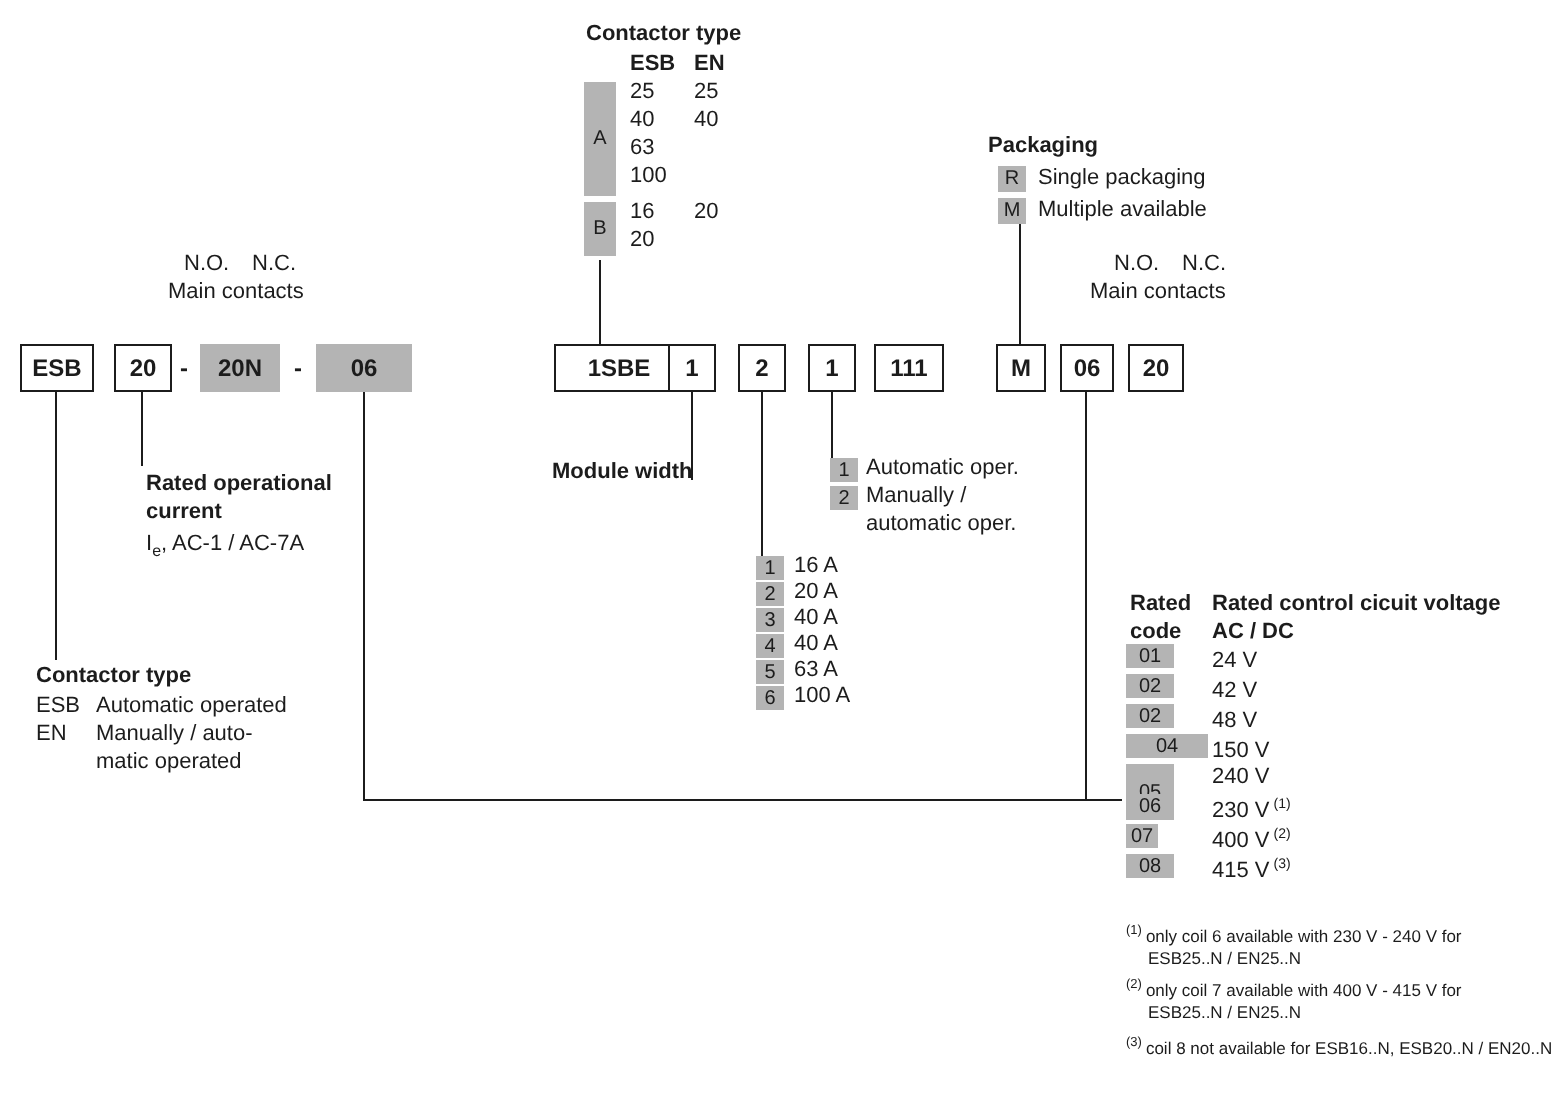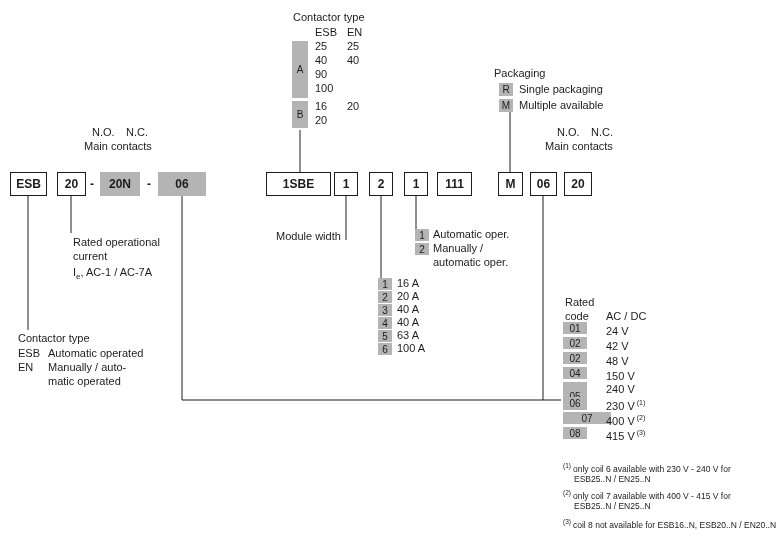--- a/index.html
+++ b/index.html
@@ -1,20 +1,20 @@
 <!DOCTYPE html>
 <html><head>
 <meta charset="utf-8">
 <style>
   html,body{margin:0;padding:0;background:#ffffff}
   .canvas{position:relative;width:784px;height:549px;background:#ffffff;
     font-family:"Liberation Sans","DejaVu Sans",sans-serif;color:#1c1c1c;
     font-size:11px;line-height:13px;overflow:hidden}
   .abs{position:absolute;white-space:nowrap}
-  .b{font-weight:normal}
+  .b{font-weight:bold}
   svg.lines{position:absolute;left:0;top:0;pointer-events:none}
   svg.lines path{stroke:#1c1c1c;stroke-width:1;fill:none}
   .code-box{position:absolute;top:172px;height:24px;display:flex;align-items:center;
     justify-content:center;font-weight:bold;font-size:12px;background:#ffffff;
     border:1.5px solid #1c1c1c;box-sizing:border-box}
   .code-box.gray{background:#b4b4b4;border:1.5px solid #b4b4b4}
   .dash{position:absolute;top:172px;height:24px;display:flex;align-items:center;
     font-weight:bold;font-size:12px}
   .key{position:absolute;background:#b4b4b4;display:flex;align-items:center;
     justify-content:center;font-size:10px;color:#1c1c1c;box-sizing:border-box}
@@ -43,21 +43,21 @@
   <div class="abs" style="left:126px;top:126px">N.C.</div>
   <div class="abs" style="left:84px;top:140px">Main contacts</div>
 
   <div class="code-box" style="left:10px;width:37px">ESB</div>
   <div class="code-box" style="left:57px;width:29px">20</div>
   <div class="dash" style="left:90px">-</div>
   <div class="code-box gray" style="left:100px;width:40px">20N</div>
   <div class="dash" style="left:147px">-</div>
   <div class="code-box gray" style="left:158px;width:48px">06</div>
 
-  <div class="code-box" style="left:266px;width:65px">1SBE</div>
+  <div class="code-box" style="left:277px;width:65px">1SBE</div>
   <div class="code-box" style="left:334px;width:24px">1</div>
   <div class="code-box" style="left:369px;width:24px">2</div>
   <div class="code-box" style="left:404px;width:24px">1</div>
   <div class="code-box" style="left:437px;width:35px">111</div>
   <div class="code-box" style="left:498px;width:25px">M</div>
   <div class="code-box" style="left:530px;width:27px">06</div>
   <div class="code-box" style="left:564px;width:28px">20</div>
 
   <div class="abs" style="left:557px;top:126px">N.O.</div>
   <div class="abs" style="left:591px;top:126px">N.C.</div>
@@ -65,21 +65,21 @@
 
   <div class="abs b" style="left:293px;top:11px">Contactor type</div>
   <div class="abs b" style="left:315px;top:26px">ESB</div>
   <div class="abs b" style="left:347px;top:26px">EN</div>
 
   <div class="key" style="left:292px;top:41px;width:16px;height:57px">A</div>
   <div class="abs" style="left:315px;top:40px">25</div>
   <div class="abs" style="left:347px;top:40px">25</div>
   <div class="abs" style="left:315px;top:54px">40</div>
   <div class="abs" style="left:347px;top:54px">40</div>
-  <div class="abs" style="left:315px;top:68px">90</div>
+  <div class="abs" style="left:315px;top:68px">63</div>
   <div class="abs" style="left:315px;top:82px">100</div>
 
   <div class="key" style="left:292px;top:101px;width:16px;height:27px">B</div>
   <div class="abs" style="left:315px;top:100px">16</div>
   <div class="abs" style="left:347px;top:100px">20</div>
   <div class="abs" style="left:315px;top:114px">20</div>
 
   <div class="abs b" style="left:494px;top:67px">Packaging</div>
   <div class="key" style="left:499px;top:83px;width:14px;height:13px">R</div>
   <div class="abs" style="left:519px;top:83px">Single packaging</div>
@@ -102,35 +102,36 @@
   <div class="abs" style="left:397px;top:303px">40 A</div>
   <div class="key" style="left:378px;top:317px;width:14px;height:12px">4</div>
   <div class="abs" style="left:397px;top:316px">40 A</div>
   <div class="key" style="left:378px;top:330px;width:14px;height:12px">5</div>
   <div class="abs" style="left:397px;top:329px">63 A</div>
   <div class="key" style="left:378px;top:343px;width:14px;height:12px">6</div>
   <div class="abs" style="left:397px;top:342px">100 A</div>
 
   <div class="abs b" style="left:565px;top:296px">Rated</div>
   <div class="abs b" style="left:565px;top:310px">code</div>
+  <div class="abs b" style="left:606px;top:296px">Rated control cicuit voltage</div>
   <div class="abs b" style="left:606px;top:310px">AC / DC</div>
 
   <div class="key" style="left:563px;top:322px;width:24px;height:12px">01</div>
   <div class="abs" style="left:606px;top:321px"><span>24 V</span><span class="sup"></span></div>
   <div class="key" style="left:563px;top:337px;width:24px;height:12px">02</div>
   <div class="abs" style="left:606px;top:336px"><span>42 V</span><span class="sup"></span></div>
   <div class="key" style="left:563px;top:352px;width:24px;height:12px">02</div>
   <div class="abs" style="left:606px;top:351px"><span>48 V</span><span class="sup"></span></div>
-  <div class="key" style="left:563px;top:367px;width:24px;height:12px">04</div>
+  <div class="key" style="left:563px;top:367px;width:41px;height:12px">04</div>
   <div class="abs" style="left:606px;top:366px"><span>150 V</span><span class="sup"></span></div>
   <div class="key" style="left:563px;top:382px;width:24px;height:28px">05</div>
   <div class="abs" style="left:606px;top:379px"><span>240 V</span><span class="sup"></span></div>
   <div class="key" style="left:563px;top:397px;width:24px;height:12px">06</div>
   <div class="abs" style="left:606px;top:396px"><span>230 V</span><span class="sup">(1)</span></div>
-  <div class="key" style="left:563px;top:412px;width:48px;height:12px">07</div>
+  <div class="key" style="left:563px;top:412px;width:16px;height:12px">07</div>
   <div class="abs" style="left:606px;top:411px"><span>400 V</span><span class="sup">(2)</span></div>
   <div class="key" style="left:563px;top:427px;width:24px;height:12px">08</div>
   <div class="abs" style="left:606px;top:426px"><span>415 V</span><span class="sup">(3)</span></div>
 
   <div class="abs b" style="left:18px;top:332px">Contactor type</div>
   <div class="abs" style="left:18px;top:347px">ESB</div>
   <div class="abs" style="left:48px;top:347px">Automatic operated</div>
   <div class="abs" style="left:18px;top:361px">EN</div>
   <div class="abs" style="left:48px;top:361px">Manually / auto-</div>
   <div class="abs" style="left:48px;top:375px">matic operated</div>

